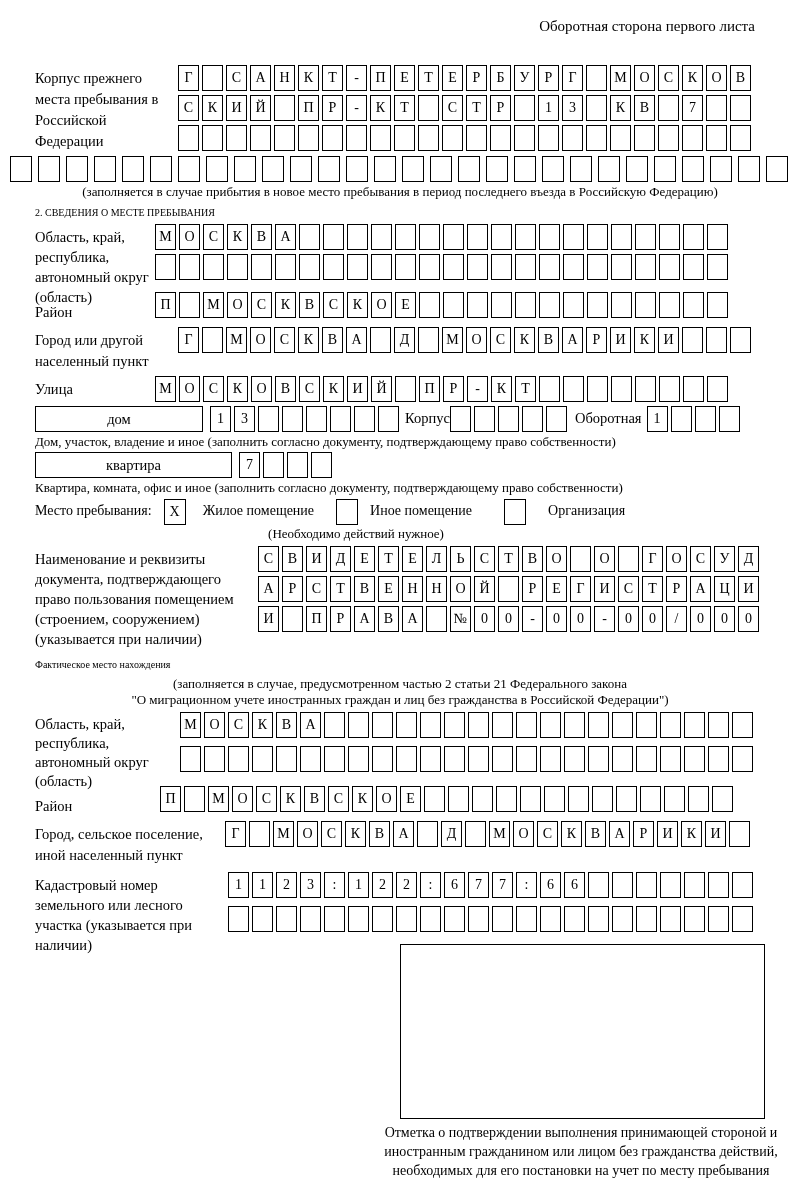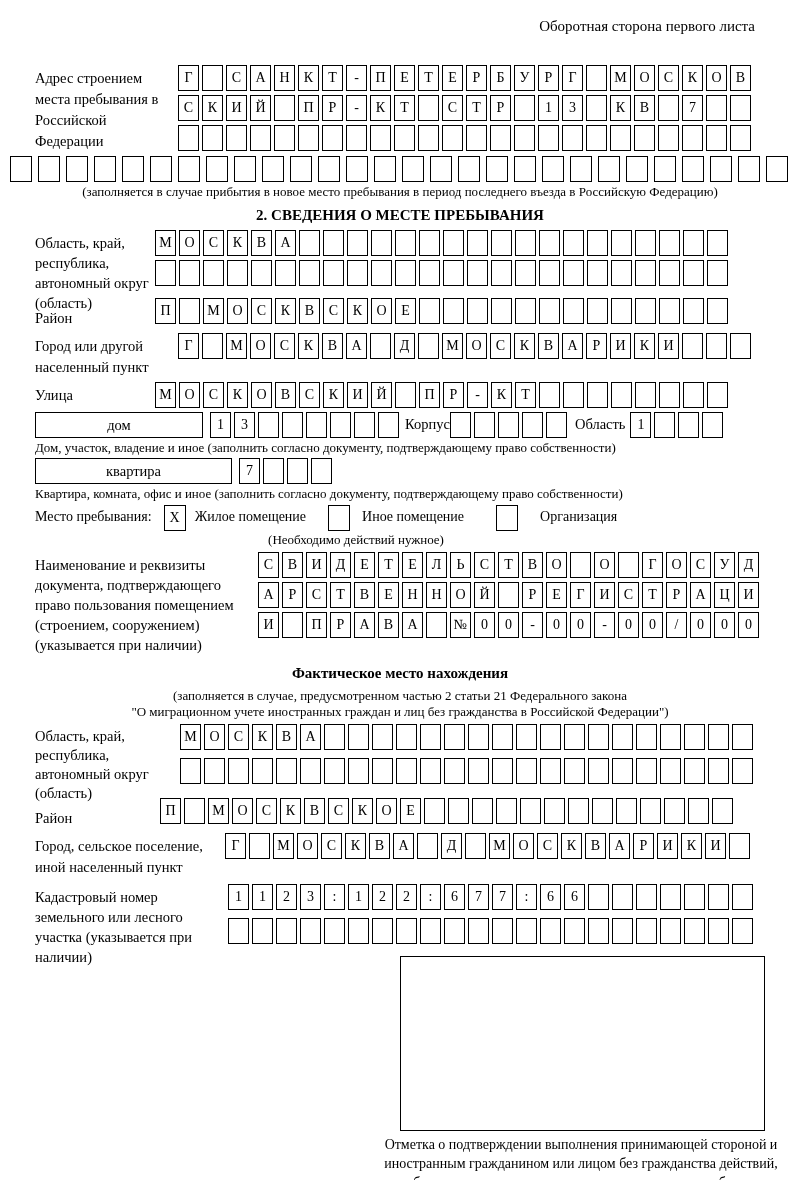--- a/index.html
+++ b/index.html
@@ -24,21 +24,21 @@
   .cell {
     width:21px; height:26px; border:1.5px solid #000; flex:none;
     display:flex; align-items:center; justify-content:center;
     font-size:14px; line-height:1;
   }
   .cells.wide .cell { width:22px; }
 
   .caption { font-size:13px; line-height:16px; margin:2px 0 0 0; }
   .caption.center { text-align:center; }
 
-  .sec-title { font-size:15px; font-weight:bold; text-align:center; margin:7px 0 6px 0; }
+  .sec-title { font-size:10px; font-weight:normal; text-align:left; margin:7px 0 6px 0; }
 
   
   .row.overlap { position:relative; }
   .row.overlap > .label { position:absolute; left:0; top:0; }
   .row.overlap.h54 { min-height:58px; }
   .row.overlap.h62 { min-height:64px; }
   .row.overlap.h60k { min-height:62px; }
   .pad180 { padding-left:145px; }
   .pad228 { padding-left:193px; }
   .gap8 > .cells { margin-bottom:8px !important; }
@@ -74,21 +74,21 @@
   }
 </style>
 </head>
 <body>
 
 <div class="page">
 
   <div class="header-note">Оборотная сторона первого листа</div>
 
   <div class="row">
-    <div class="label w143">Адрес строением места пребывания в Российской Федерации</div>
+    <div class="label w143">Корпус прежнего места пребывания в Российской Федерации</div>
     <div class="cellrows">
       <div class="cells">
           <span class="cell">Г</span>
           <span class="cell"></span>
           <span class="cell">С</span>
           <span class="cell">А</span>
           <span class="cell">Н</span>
           <span class="cell">К</span>
           <span class="cell">Т</span>
           <span class="cell">-</span>
@@ -360,21 +360,21 @@
         <span class="cell"></span>
       </div>
     <div class="inline-label" style="margin-left:6px; ">Корпус</div>
     <div class="cells">
         <span class="cell"></span>
         <span class="cell"></span>
         <span class="cell"></span>
         <span class="cell"></span>
         <span class="cell"></span>
       </div>
-    <div class="inline-label" style="margin-left:8px; margin-right:5px;">Область</div>
+    <div class="inline-label" style="margin-left:8px; margin-right:5px;">Оборотная</div>
     <div class="cells">
         <span class="cell">1</span>
         <span class="cell"></span>
         <span class="cell"></span>
         <span class="cell"></span>
       </div>
   </div>
   <div class="caption">Дом, участок, владение и иное (заполнить согласно документу, подтверждающему право собственности)</div>
 
   <div class="row mt2">
@@ -386,21 +386,21 @@
         <span class="cell"></span>
         <span class="cell"></span>
         <span class="cell"></span>
       </div>
   </div>
   <div class="caption">Квартира, комната, офис и иное (заполнить согласно документу, подтверждающему право собственности)</div>
 
   <div class="row stay-row">
     <span class="txt">Место пребывания:</span>
     <span class="checkbox" style="margin-left:12px;">X</span>
-    <span class="txt" style="margin-left:9px;">Жилое помещение</span>
+    <span class="txt" style="margin-left:17px;">Жилое помещение</span>
     <span class="checkbox" style="margin-left:22px;"></span>
     <span class="txt" style="margin-left:12px;">Иное помещение</span>
     <span class="checkbox" style="margin-left:32px;"></span>
     <span class="txt" style="margin-left:22px;">Организация</span>
   </div>
   <div class="stay-note">(Необходимо действий нужное)</div>
 
   <div class="row mt4 lh20">
     <div class="label w223">Наименование и реквизиты документа, подтверждающего право пользования помещением (строением, сооружением) (указывается при наличии)</div>
     <div class="cellrows">

